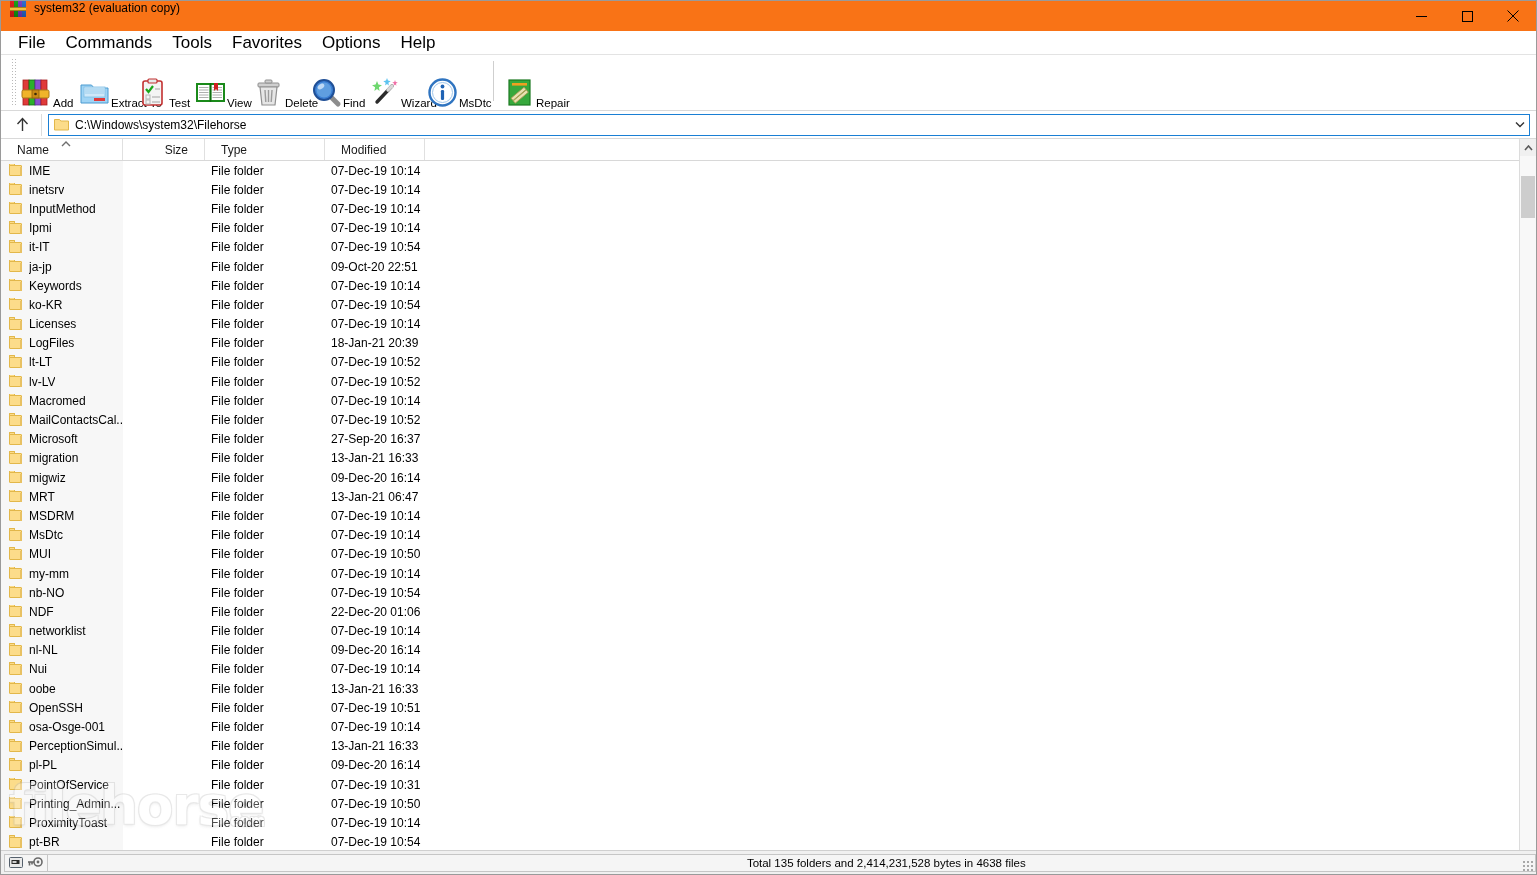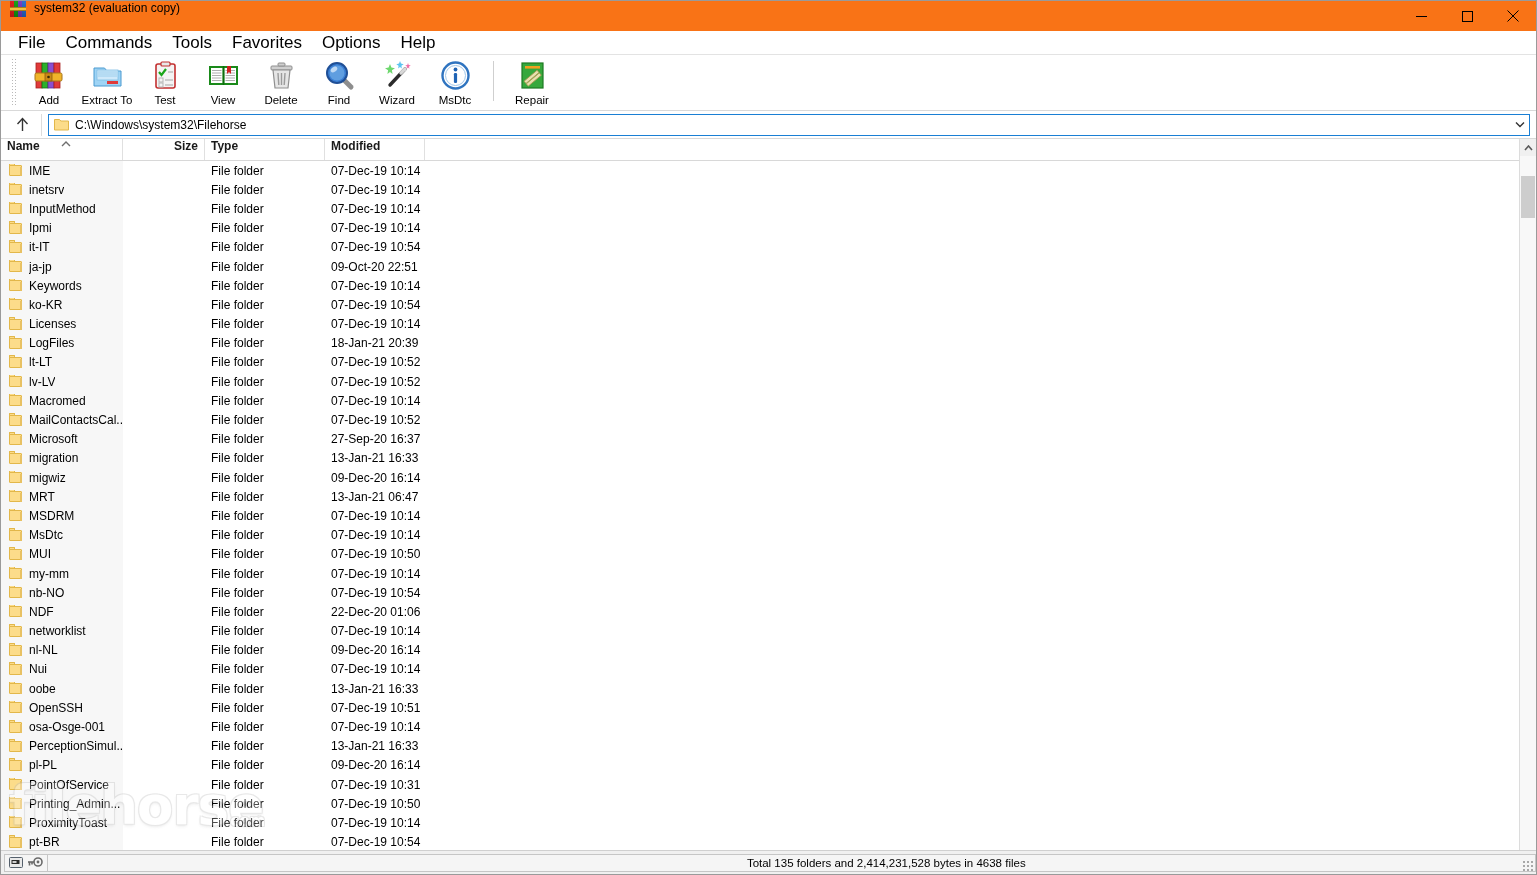--- a/index.html
+++ b/index.html
@@ -80,22 +80,22 @@
     position: relative;
   }
   .grip {
     width: 5px; height: 48px; margin-top: 3px; margin-right: 4px;
     background-image: radial-gradient(#b9b9b9 1px, transparent 1px);
     background-size: 3px 3px;
     flex: 0 0 5px;
   }
   .tbtn {
     width: 58px; height: 54px;
-    display: flex; flex-direction: column;
-    align-items: center; justify-content: flex-start;
+    display: flex; flex-direction: row;
+    align-items: flex-end; justify-content: flex-start;
     padding-top: 4px;
     flex: 0 0 58px;
   }
   .tbtn .ico { width: 33px; height: 33px; position: relative; }
   .tbtn .lbl { font-size: 11.5px; color: #000; margin-top: 2px; white-space: nowrap; }
   .tsep {
     width: 1px; height: 40px; background: #cfcfcf;
     margin: 6px 9px 0 9px; flex: 0 0 1px;
   }
 
@@ -142,26 +142,25 @@
 
   .hdr {
     flex: 0 0 21px;
     display: flex;
     background: #ffffff;
     border-bottom: 1px solid #d8d8d8;
     position: relative;
   }
   .hcell {
     font-size: 12px; color: #1a1a1a;
-    display: flex; align-items: flex-start;
+    display: flex; align-items: center;
     border-right: 1px solid #e0e0e0;
-    padding: 0 6px;
+    padding: 0 16px;
     position: relative;
     height: 21px;
-    font-weight: bold;
   }
   .hcell.name  { width: 122px; flex:0 0 122px; }
   .hcell.size  { width: 82px;  flex:0 0 82px; justify-content: flex-end; }
   .hcell.type  { width: 120px; flex:0 0 120px; }
   .hcell.mod   { width: 100px; flex:0 0 100px; }
   .hcell.rest  { flex: 1 1 auto; border-right: none; }
   .sortcaret {
     position: absolute; top: 1px; left: 58px;
   }
 

